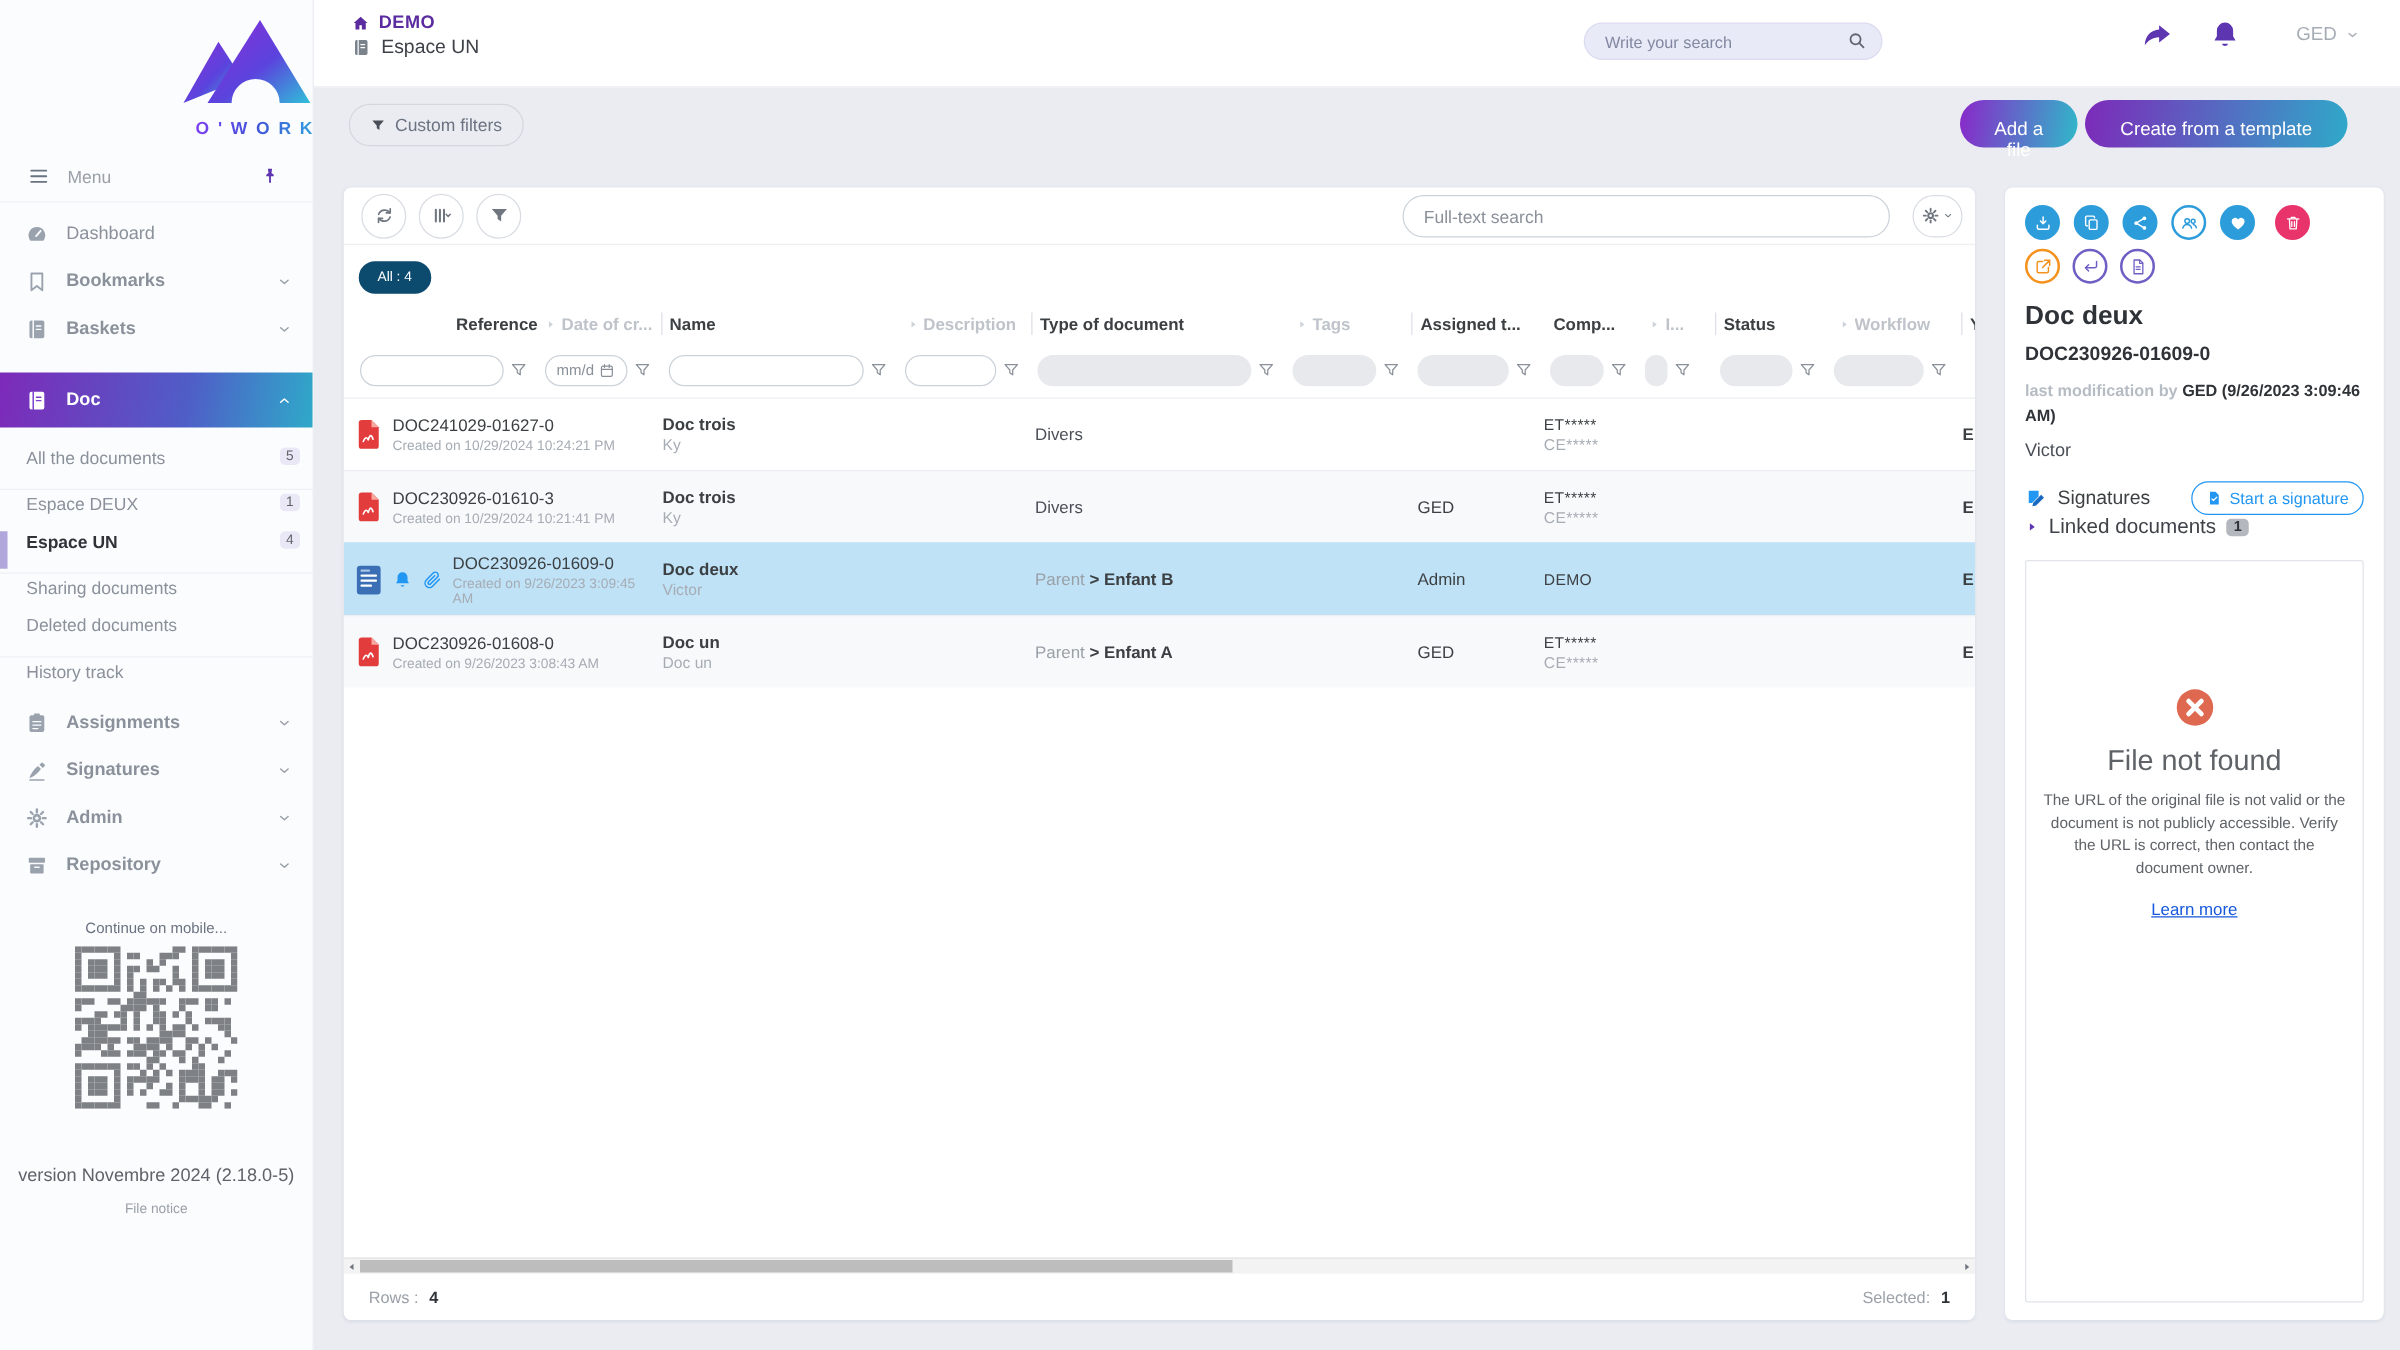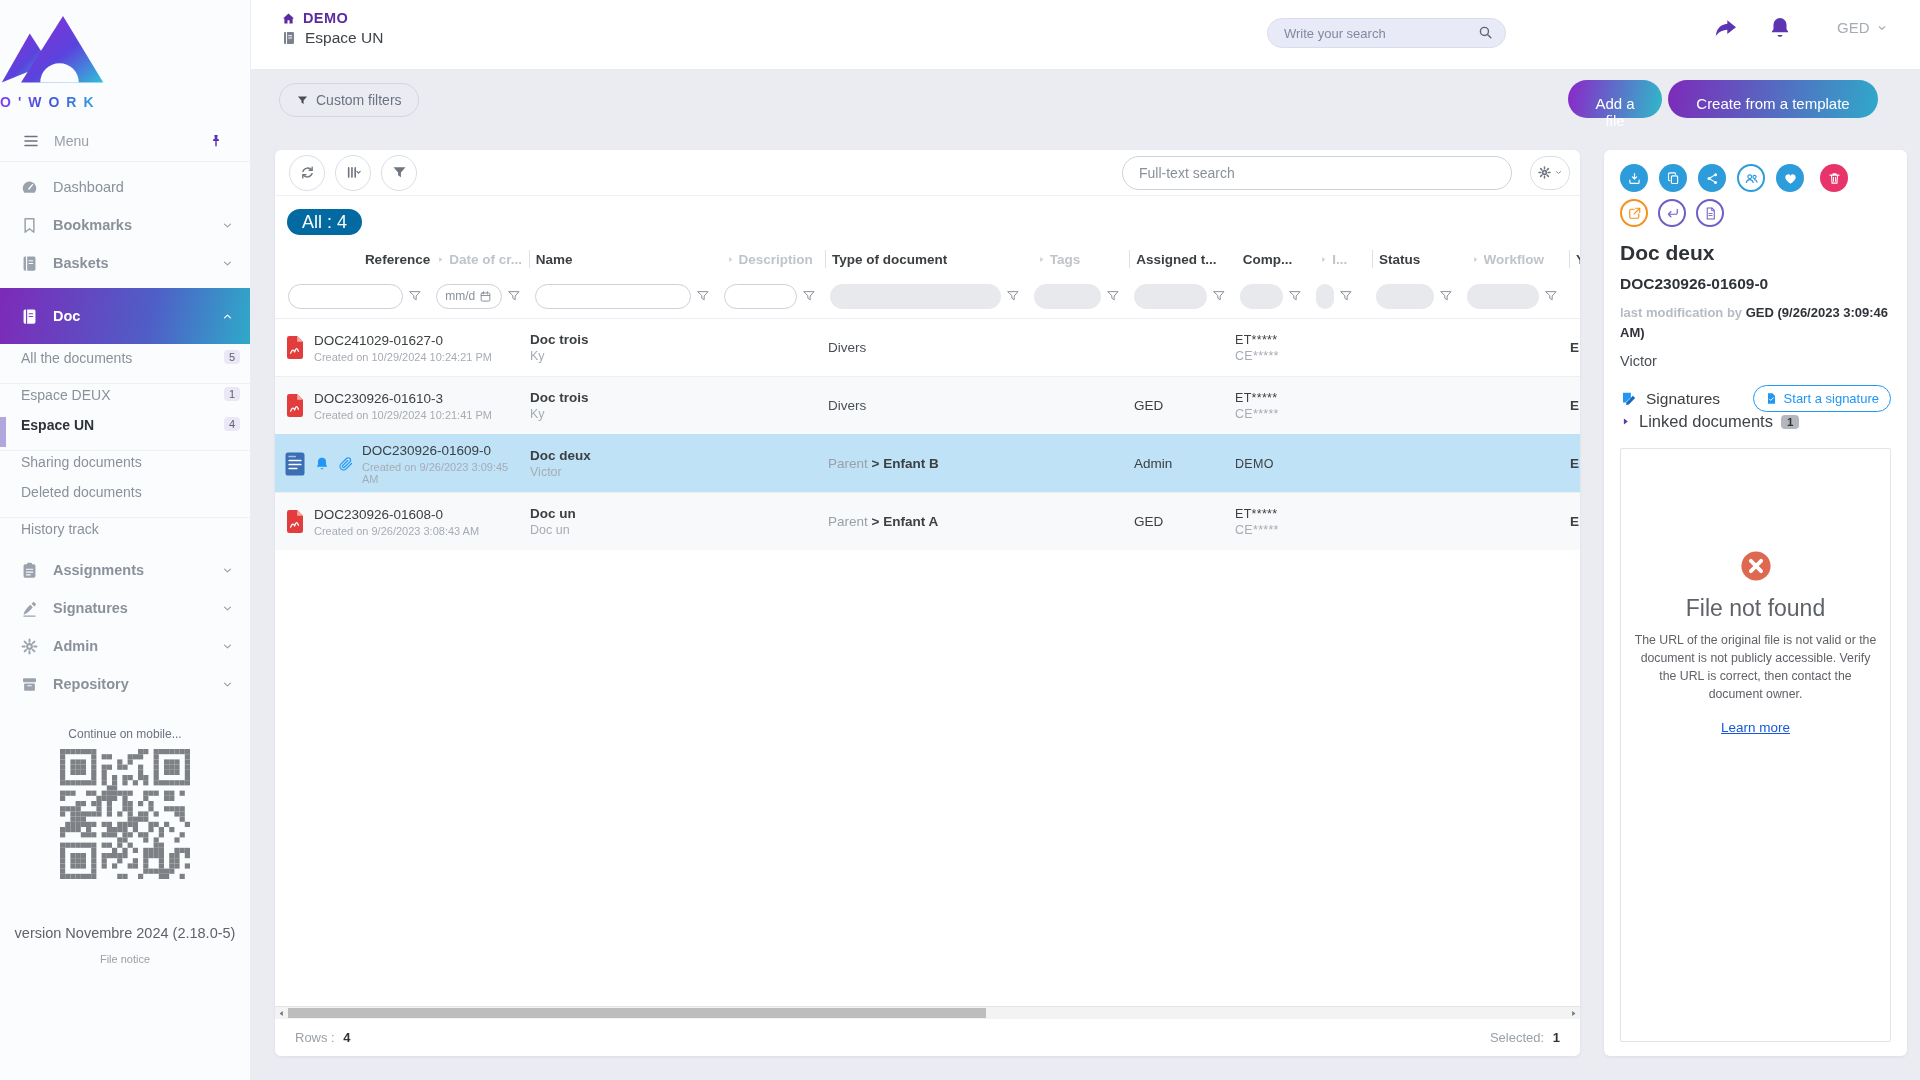--- a/index.html
+++ b/index.html
@@ -2,33 +2,33 @@
 <html><head>
 <meta charset="utf-8">
 <style>
   *{box-sizing:border-box;margin:0;padding:0}
   html,body{margin:0;background:#d8dae0}
   body{font-family:"Liberation Sans","DejaVu Sans",sans-serif}
   .app{position:relative;width:1920px;height:1080px;background:#eaecf2;overflow:hidden}
 
   
   .sidebar{position:absolute;left:0;top:0;width:251px;height:1080px;background:#fbfcfe;border-right:1px solid #ebedf3;display:flex;flex-direction:column;z-index:5}
-  .logo-wrap{padding:10px 0 2px;display:flex;flex-direction:column;align-items:flex-start}
+  .logo-wrap{padding:10px 0 2px;display:flex;flex-direction:column;align-items:flex-end}
   .wordmark{font-size:14px;font-weight:700;letter-spacing:7px;margin-right:-7px;background:linear-gradient(90deg,#7b3ff2,#3f55d8,#2fa9e0);-webkit-background-clip:text;background-clip:text;color:transparent;margin-top:-4px}
   .menu-row{height:42px;display:flex;align-items:center;padding:0 26px 0 22px;color:#9aa0a8;border-bottom:1px solid #eef0f4;margin-top:8px;cursor:pointer}
   .menu-row .mi{width:18px;height:18px;color:#6b7280;margin-right:14px;flex:none}
   .menu-label{font-size:14px;color:#9aa0a8}
   .pin{margin-left:auto;width:16px;height:16px;color:#5e35b1;cursor:pointer}
   .mi svg,.pin svg,.ic svg,.chev svg,.sort svg,.ffun svg,.fico svg{display:block;width:100%;height:100%}
   #side-nav{padding-top:6px}
   .s-item{height:38px;display:flex;align-items:center;padding:0 16px 0 20px;color:#8a919b;font-size:14.5px;font-weight:700;cursor:pointer;position:relative}
   .s-item.reg{font-weight:400}
   .s-item .ic{width:19px;height:19px;margin-right:14px;color:#9aa3ad;flex:none}
   .s-item .chev{margin-left:auto;width:13px;height:13px;color:#9aa0a8;flex:none}
-  .s-item.active{height:56px;margin:6px 0;background:linear-gradient(100deg,#7d2ab9 0%,#4f5ec7 60%,#2fa9c9 100%);color:#fff}
+  .s-item.active{height:44px;margin:16px 0;background:linear-gradient(100deg,#7d2ab9 0%,#4f5ec7 60%,#2fa9c9 100%);color:#fff}
   .s-item.active .ic,.s-item.active .chev{color:#fff}
   .s-sub{height:30px;display:flex;align-items:flex-start;padding:0 10px 0 21px;font-size:14px;color:#8a919b;cursor:pointer;position:relative}
   .s-sub.active{color:#2f3338;font-weight:700}
   .s-sub.active::before{content:'';position:absolute;left:0;top:0;bottom:0;width:6px;background:#b2a7dd}
   .badge{margin-left:auto;background:#eae7f6;color:#5f6368;font-size:11px;border-radius:4px;padding:1px 5px;font-weight:400}
   .s-div{height:1px;background:#eef0f4;margin:3px 0}
   .mobile-block{margin-top:24px;text-align:center}
   .mobile-label{font-size:12px;color:#6b7280}
   #qr{width:130px;height:130px;margin:8px auto 0}
   .version{margin-top:46px;text-align:center;font-size:14.5px;color:#5f6368}
@@ -67,21 +67,21 @@
   .tc-toolbar{height:46px;border-bottom:1px solid #eef0f4;display:flex;align-items:center;padding:0 10px 0 14px;gap:10px;flex:none}
   .cbtn{width:36px;height:36px;border-radius:50%;border:1px solid #d9dde3;background:#fff;color:#6f7680;display:flex;align-items:center;justify-content:center;cursor:pointer}
   .cbtn svg{width:17px;height:17px;display:block}
   .tc-sp{flex:1}
   .ft-search{width:390px;height:34px;border:1px solid #ccd2da;border-radius:17px;padding:0 16px;font-size:14px;color:#3f4349;outline:none;font-family:inherit}
   .ft-search::placeholder{color:#8a9099}
   .gearbtn{width:40px;height:34px;border-radius:17px;border:1px solid #d9dde3;background:#fff;color:#6f7680;display:flex;align-items:center;justify-content:center;gap:2px;cursor:pointer;margin-left:8px}
   .gearbtn svg{width:15px;height:15px;display:block}
   .gearbtn .gcar svg{width:9px;height:9px}
   .tc-chip-row{padding:13px 12px 9px;flex:none}
-  .chip{display:inline-block;background:#0369a1;color:#fff;border-radius:13px;height:26px;line-height:26px;padding:0 15px;font-size:18px;cursor:pointer}
+  .chip{display:inline-block;background:#0c4a6e;color:#fff;border-radius:13px;height:26px;line-height:26px;padding:0 15px;font-size:11px;cursor:pointer}
   .tc-head{display:flex;align-items:center;height:30px;padding-left:7px;flex:none}
   .hcell{display:flex;align-items:center;gap:4px;font-size:13.5px;font-weight:700;color:#3c4043;padding-left:6px;height:18px;cursor:pointer}
   .hcell .hlbl{white-space:nowrap;overflow:hidden}
   .hcell.muted{color:#bfc4cb;font-weight:600;border-right:1px solid #dde0e6;padding-right:4px}
   .sort{width:9px;height:9px;color:#cdd2d8;flex:none}
   .tc-filters{display:flex;align-items:center;height:44px;padding-left:7px;flex:none}
   .fcell{display:flex;align-items:center;gap:5px;padding:0 8px 0 6px;height:26px}
   .fin{height:25px;border:1px solid #ccd2da;border-radius:13px;background:#fff;flex:1;cursor:text}
   .fdate{height:25px;border:1px solid #ccd2da;border-radius:13px;background:#fff;flex:1;display:flex;align-items:center;justify-content:center;gap:4px;color:#8a9099;font-size:12px;cursor:pointer}
   .fdate .cal{width:13px;height:13px}

